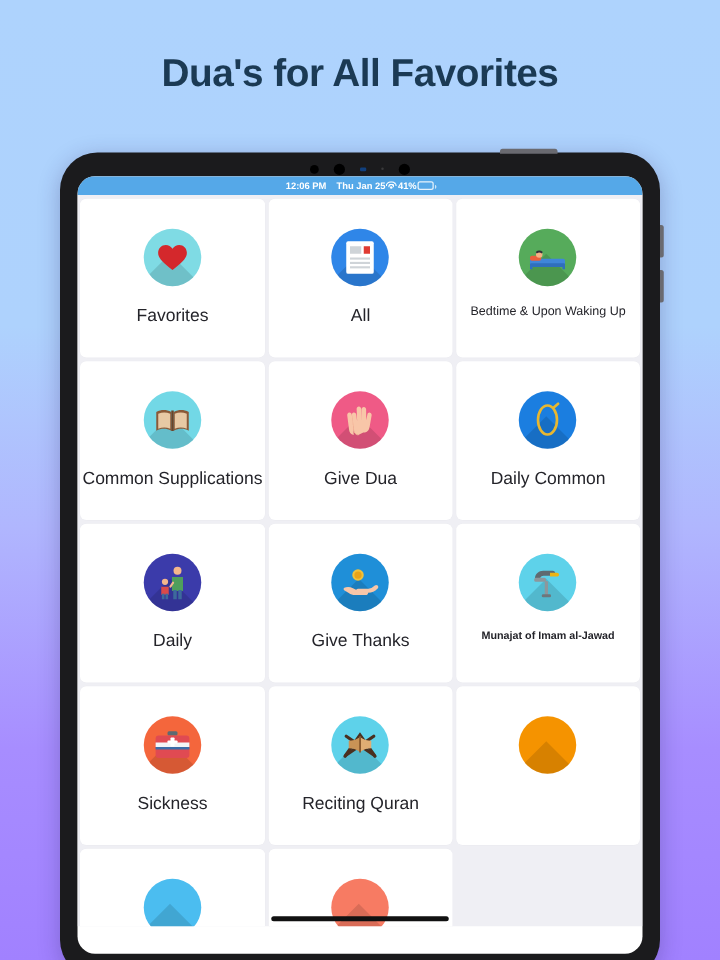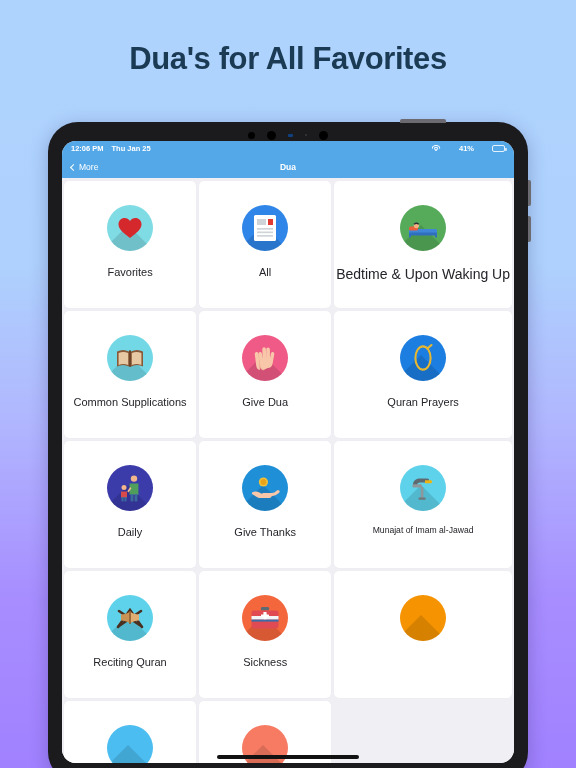--- a/index.html
+++ b/index.html
@@ -49,25 +49,25 @@
   .btn-power { position:absolute; top:-3px; left:352px; width:46px; height:4px;
                background:#6a6a70; border-radius:2px 2px 0 0; }
   .btn-vol1 { position:absolute; right:-3px; top:58px; width:3px; height:26px;
               background:#6a6a70; border-radius:0 2px 2px 0; }
   .btn-vol2 { position:absolute; right:-3px; top:94px; width:3px; height:26px;
               background:#6a6a70; border-radius:0 2px 2px 0; }
 
   
   .statusbar {
     height:15px; background:#55a8e8; color:#fff;
-    display:flex; align-items:center; justify-content:space-between;
+    display:flex; align-items:center; justify-content:center;
     padding:0 9px; font-size:7.5px; font-weight:bold;
   }
   .sb-left { display:flex; gap:8px; align-items:center; }
-  .sb-right { display:flex; gap:18px; align-items:center; }
+  .sb-right { display:flex; gap:1px; align-items:center; }
   .wifi-ico { width:9px; height:7px; position:relative; }
   .wifi-ico i {
     position:absolute; left:50%; transform:translateX(-50%);
     border:1.1px solid #fff; border-bottom:none;
     border-radius:50% 50% 0 0 / 100% 100% 0 0;
   }
   .wifi-ico i:nth-child(1){ width:9px; height:4px; top:0; }
   .wifi-ico i:nth-child(2){ width:5px; height:2.4px; top:2.2px; }
   .wifi-ico i:nth-child(3){ width:2px; height:2px; top:4.4px; background:#fff; border:none; border-radius:50%; }
   .batt { width:13px; height:7px; border:1px solid rgba(255,255,255,.85);
@@ -95,21 +95,21 @@
   }
   .grid { display:grid; grid-template-columns:repeat(3,1fr); gap:3px;
           padding:3px 2px 0 2px; }
   .cell {
     background:#fff; border-radius:5px; height:127px;
     display:flex; flex-direction:column; align-items:center;
     justify-content:flex-start; padding-top:24px;
     box-shadow:0 0 0 .5px rgba(0,0,0,.015);
   }
   .cell-label {
-    margin-top:15px; font-size:11px; color:#24242a;
+    margin-top:15px; font-size:14px; color:#24242a;
     text-align:center; line-height:1.15; padding:0 2px;
     white-space:nowrap;
   }
 
   
   .ico {
     width:46px; height:46px; border-radius:50%;
     position:relative; overflow:hidden;
     display:flex; align-items:center; justify-content:center;
   }
@@ -163,27 +163,20 @@
         <span class="wifi-ico">
             <i></i>
             <i></i>
             <i></i>
           </span>
         <span>41%</span>
         <span class="batt"><span class="batt-fill"></span></span>
       </div>
     </div>
 
-    <div class="navbar">
-      <div class="nav-back">
-        <span class="chev"></span>
-        <span>More</span>
-      </div>
-      <div class="nav-title">Dua</div>
-    </div>
 
     <div class="grid-scroll">
       <div class="grid" id="grid">
           <div class="cell">
             <div class="ico" style="background: rgb(127, 219, 228);">
               <span class="shadow"></span>
               <span class="glyph">
                 <svg width="26" height="24" viewBox="0 0 26 24">
                   <path d="M13 22C6 16.5 1.5 13 1.5 8.2 1.5 4.6 4.3 2 7.6 2c2.2 0 4.2 1.2 5.4 3 1.2-1.8 3.2-3 5.4-3 3.3 0 6.1 2.6 6.1 6.2C24.5 13 20 16.5 13 22z" fill="#d4282c"></path>
                 </svg>
@@ -215,21 +208,21 @@
                   <rect x="2" y="11" width="28" height="5" rx="1.4" fill="#3f86d9"></rect>
                   <rect x="2" y="14.5" width="28" height="3" rx="1" fill="#2f6fbd"></rect>
                   <rect x="2" y="8.5" width="9" height="4" rx="1.6" fill="#e8603c"></rect>
                   <circle cx="9.4" cy="7.6" r="2.6" fill="#f5b184"></circle>
                   <path d="M7 6.2q2.4-2 4.8 0" stroke="#2f2f38" stroke-width="1.4" fill="none"></path>
                   <rect x="2" y="16" width="2" height="3.4" fill="#2f6fbd"></rect>
                   <rect x="28" y="16" width="2" height="3.4" fill="#2f6fbd"></rect>
                 </svg>
               </span>
             </div>
-            <div class="cell-label" style="font-size: 14px;">Bedtime &amp; Upon Waking Up</div>
+            <div class="cell-label" style="font-size: 10px;">Bedtime &amp; Upon Waking Up</div>
           </div>
           <div class="cell">
             <div class="ico" style="background: rgb(114, 216, 230);">
               <span class="shadow"></span>
               <span class="glyph">
                 <svg width="28" height="21" viewBox="0 0 28 21">
                   <path d="M1 3.5c4-2 8-2 12 0v15c-4-2-8-2-12 0z" fill="#8a5a38"></path>
                   <path d="M27 3.5c-4-2-8-2-12 0v15c4-2 8-2 12 0z" fill="#8a5a38"></path>
                   <path d="M2.6 5c3.2-1.4 6.4-1.4 9.6 0v12c-3.2-1.4-6.4-1.4-9.6 0z" fill="#e7c9a4"></path>
                   <path d="M25.4 5c-3.2-1.4-6.4-1.4-9.6 0v12c3.2-1.4 6.4-1.4 9.6 0z" fill="#e7c9a4"></path>
@@ -256,21 +249,21 @@
           <div class="cell">
             <div class="ico" style="background: rgb(27, 126, 224);">
               <span class="shadow"></span>
               <span class="glyph">
                 <svg width="26" height="30" viewBox="0 0 26 30">
                   <ellipse cx="13" cy="15" rx="7.6" ry="11.6" fill="none" stroke="#e8b730" stroke-width="2.1"></ellipse>
                   <path d="M17.5 5.4l4 -3.4" stroke="#e8b730" stroke-width="2.1" fill="none" stroke-linecap="round"></path>
                 </svg>
               </span>
             </div>
-            <div class="cell-label">Quran Prayers</div>
+            <div class="cell-label">Daily Common</div>
           </div>
           <div class="cell">
             <div class="ico" style="background: rgb(59, 59, 170);">
               <span class="shadow"></span>
               <span class="glyph">
                 <svg width="26" height="28" viewBox="0 0 26 28">
                   <circle cx="17" cy="4.6" r="3.2" fill="#f3b68c"></circle>
                   <path d="M12.6 9.6h8.8v11.2h-8.8z" fill="#4f9e5c"></path>
                   <rect x="13.6" y="20" width="2.8" height="7.4" fill="#3d6a9c"></rect>
                   <rect x="17.6" y="20" width="2.8" height="7.4" fill="#3d6a9c"></rect>
@@ -304,55 +297,55 @@
               <span class="glyph">
                 <svg width="28" height="26" viewBox="0 0 28 26">
                   <path d="M4 9.6c0-3.4 3-6 6.6-6h7.6c1.2 0 2 .8 2 1.9s-.8 2-2 2h-7.2c-1.6 0-2.9 1-2.9 2.3v1.2H4z" fill="#5f6a70"></path>
                   <rect x="3.4" y="9.2" width="9.4" height="3.2" rx="1.2" fill="#8d979c"></rect>
                   <path d="M16 5.2h5.6c1 0 1.6.7 1.6 1.5s-.6 1.5-1.6 1.5H16z" fill="#edb413"></path>
                   <rect x="11.8" y="11.8" width="2.6" height="12.6" rx="1.1" fill="#8d979c"></rect>
                   <rect x="9.4" y="22.4" width="7.4" height="2.4" rx="1.1" fill="#6d777c"></rect>
                 </svg>
               </span>
             </div>
-            <div class="cell-label" style="font-size: 8.6px;">Munajat of Imam al-Jawad</div>
+            <div class="cell-label" style="font-size: 8.6px; font-weight: bold;">Munajat of Imam al-Jawad</div>
+          </div>
+          <div class="cell">
+            <div class="ico" style="background: rgb(244, 102, 60);">
+              <span class="shadow"></span>
+              <span class="glyph">
+                <svg width="30" height="24" viewBox="0 0 30 24">
+                  <rect x="11" y="1" width="8" height="3.4" rx="1.2" fill="#5d6a72"></rect>
+                  <rect x="1.5" y="4.4" width="27" height="18" rx="2.4" fill="#e04a52"></rect>
+                  <rect x="1.5" y="10" width="27" height="3.6" fill="#f3f5f7"></rect>
+                  <rect x="1.5" y="13.6" width="27" height="2" fill="#3c6ca8"></rect>
+                  <rect x="13.4" y="6" width="3.2" height="7.2" rx=".6" fill="#fff"></rect>
+                  <rect x="11" y="8.4" width="8" height="2.4" rx=".6" fill="#fff"></rect>
+                </svg>
+              </span>
+            </div>
+            <div class="cell-label">Sickness</div>
           </div>
           <div class="cell">
             <div class="ico" style="background: rgb(94, 210, 234);">
               <span class="shadow"></span>
               <span class="glyph">
                 <svg width="30" height="26" viewBox="0 0 30 26">
                   <path d="M3 22L15 5 27 22" stroke="#4a3020" stroke-width="2.6" fill="none" stroke-linecap="round"></path>
                   <path d="M4 6l22 15" stroke="#4a3020" stroke-width="2.6" stroke-linecap="round"></path>
                   <path d="M26 6L4 21" stroke="#4a3020" stroke-width="2.6" stroke-linecap="round"></path>
                   <path d="M15 6.6c-3 2.2-6 3-9 3v6c3 0 6 .8 9 3z" fill="#c99356"></path>
                   <path d="M15 6.6c3 2.2 6 3 9 3v6c-3 0-6 .8-9 3z" fill="#e0ad73"></path>
                   <rect x="14.3" y="6" width="1.5" height="13" fill="#8a5a2e"></rect>
                 </svg>
               </span>
             </div>
             <div class="cell-label">Reciting Quran</div>
           </div>
           <div class="cell">
-            <div class="ico" style="background: rgb(244, 102, 60);">
-              <span class="shadow"></span>
-              <span class="glyph">
-                <svg width="30" height="24" viewBox="0 0 30 24">
-                  <rect x="11" y="1" width="8" height="3.4" rx="1.2" fill="#5d6a72"></rect>
-                  <rect x="1.5" y="4.4" width="27" height="18" rx="2.4" fill="#e04a52"></rect>
-                  <rect x="1.5" y="10" width="27" height="3.6" fill="#f3f5f7"></rect>
-                  <rect x="1.5" y="13.6" width="27" height="2" fill="#3c6ca8"></rect>
-                  <rect x="13.4" y="6" width="3.2" height="7.2" rx=".6" fill="#fff"></rect>
-                  <rect x="11" y="8.4" width="8" height="2.4" rx=".6" fill="#fff"></rect>
-                </svg>
-              </span>
-            </div>
-            <div class="cell-label">Sickness</div>
-          </div>
-          <div class="cell">
             <div class="ico" style="background: rgb(245, 147, 0);">
               <span class="shadow"></span>
               <span class="glyph"></span>
             </div>
             <div class="cell-label"></div>
           </div>
           <div class="cell">
             <div class="ico" style="background: rgb(75, 189, 240);">
               <span class="shadow"></span>
               <span class="glyph"></span>

